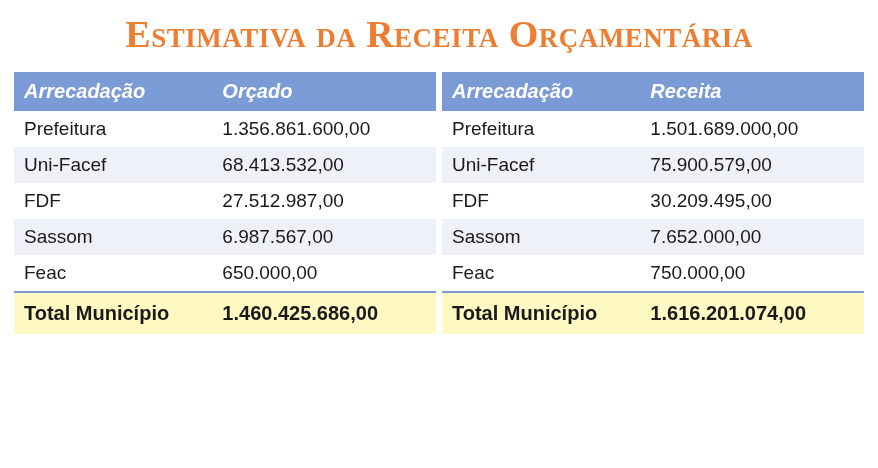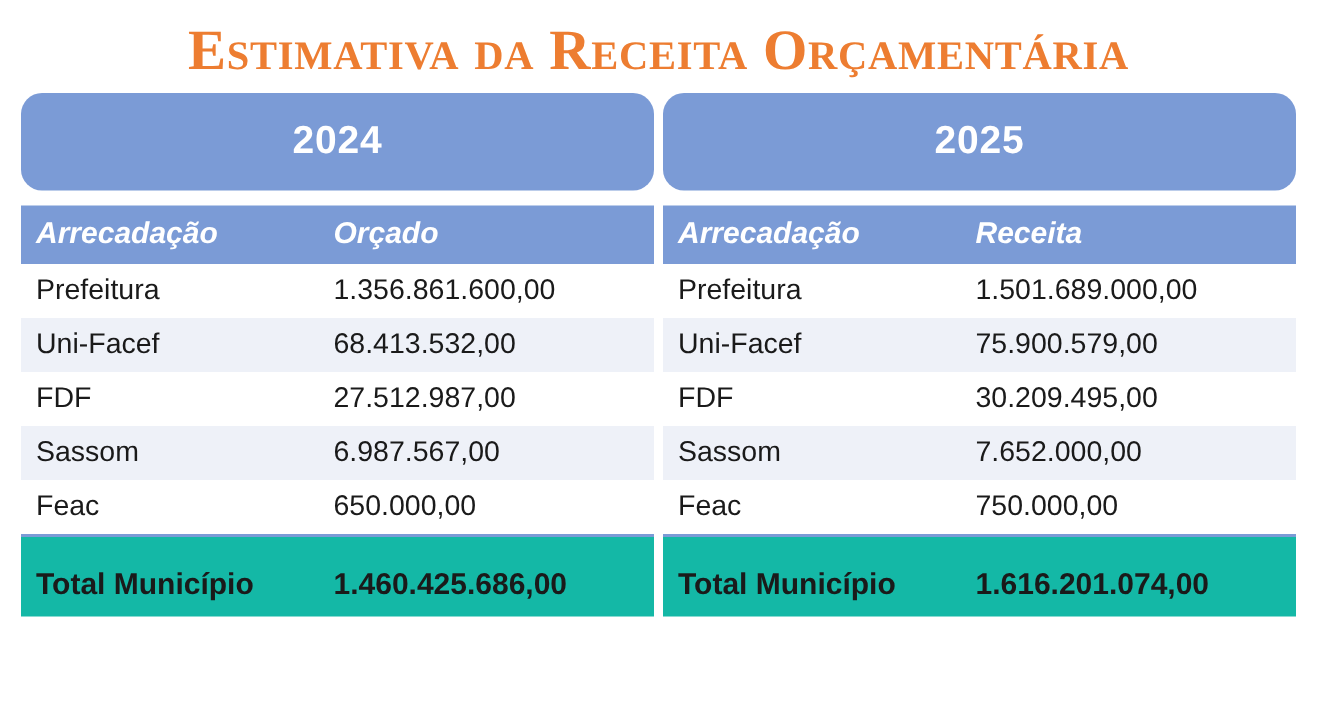--- a/index.html
+++ b/index.html
@@ -79,43 +79,39 @@
     border: none;
     margin-top: 32px;
   }
   tbody tr:nth-child(odd) td {
     background: #ffffff;
   }
   tbody tr:nth-child(even) td {
     background: #EEF1F8;
   }
   tbody tr.total-row td {
-    background: #14b8a6;
+    background: #fef9c3;
     font-weight: bold;
     border-top: 2px solid #7B9BD6;
-    padding-top: 21px;
+    padding-top: 9px;
     padding-bottom: 9px;
     font-size: 20px;
   }
   .col-label { width: 47%; }
   .col-value { width: 53%; }
 </style>
 </head>
 <body>
 
 <div class="page">
 
   <div class="title">
     <span class="sc">Estimativa da Receita Orçamentária</span>
   </div>
 
-  <div class="panels">
-    <div class="year-banner">2024</div>
-    <div class="year-banner">2025</div>
-  </div>
 
   <div class="tables">
 
     <table>
       <colgroup>
         <col class="col-label">
         <col class="col-value">
       </colgroup>
       <thead>
         <tr>

